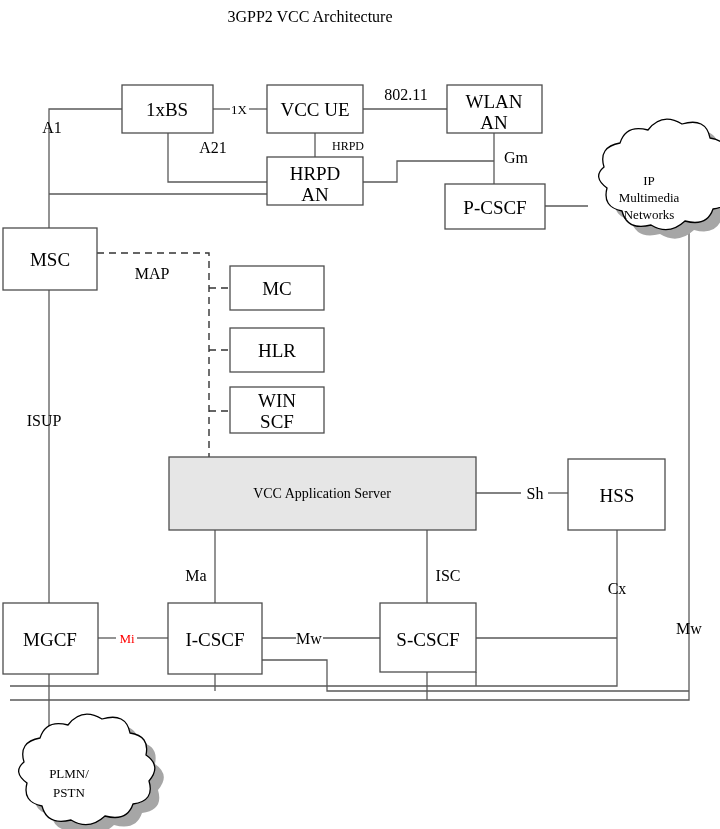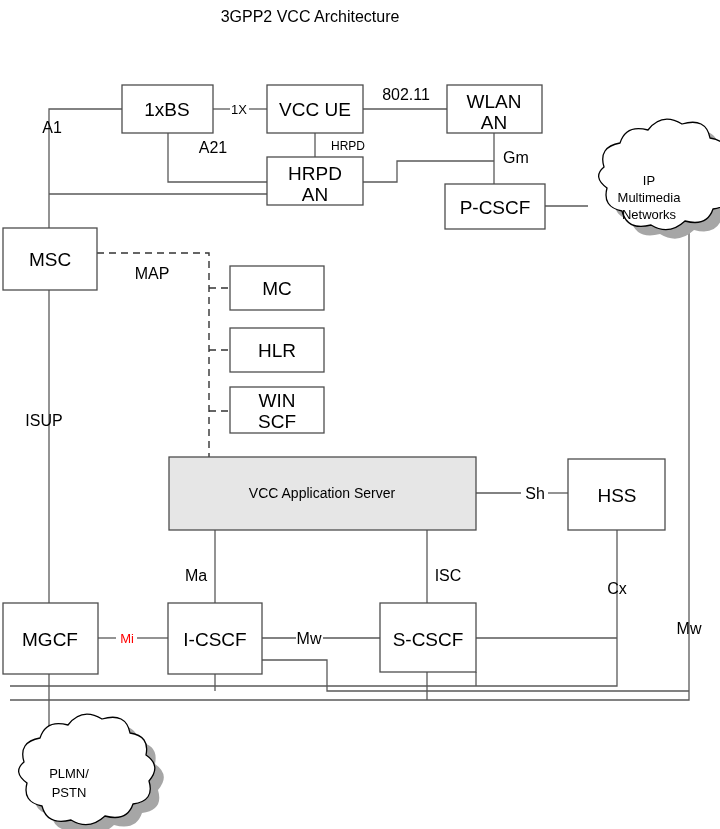--- a/index.html
+++ b/index.html
@@ -1,18 +1,18 @@
 <!DOCTYPE html>
 <html><head>
 <meta charset="utf-8">
 <style>
   html,body{margin:0;padding:0;background:#ffffff;}
   body{width:720px;height:829px;overflow:hidden;
        font-family:"Liberation Sans","DejaVu Sans",sans-serif;}
-  #stage{position:relative;width:720px;height:829px;background:#fff;}
+  #stage{position:relative;width:720px;height:829px;background:#fff;font-family:Liberation Serif, serif;}
   svg{position:absolute;left:0;top:0;}
   .ttl{font-size:16px;fill:#000;}
   .bx{fill:#ffffff;stroke:#4d4d4d;stroke-width:1.3;}
   .bx-fill{fill:#e6e6e6;stroke:#4d4d4d;stroke-width:1.3;}
   .ln{stroke:#595959;stroke-width:1.3;fill:none;}
   .ln-d{stroke:#333333;stroke-width:1.4;fill:none;stroke-dasharray:7 5;}
   .lbl{font-size:16px;fill:#000;}
   .lbl-sm{font-size:12px;fill:#000;}
   .lbl-md{font-size:13px;fill:#000;}
   .lbl-red{font-size:13px;fill:#ff0000;}

